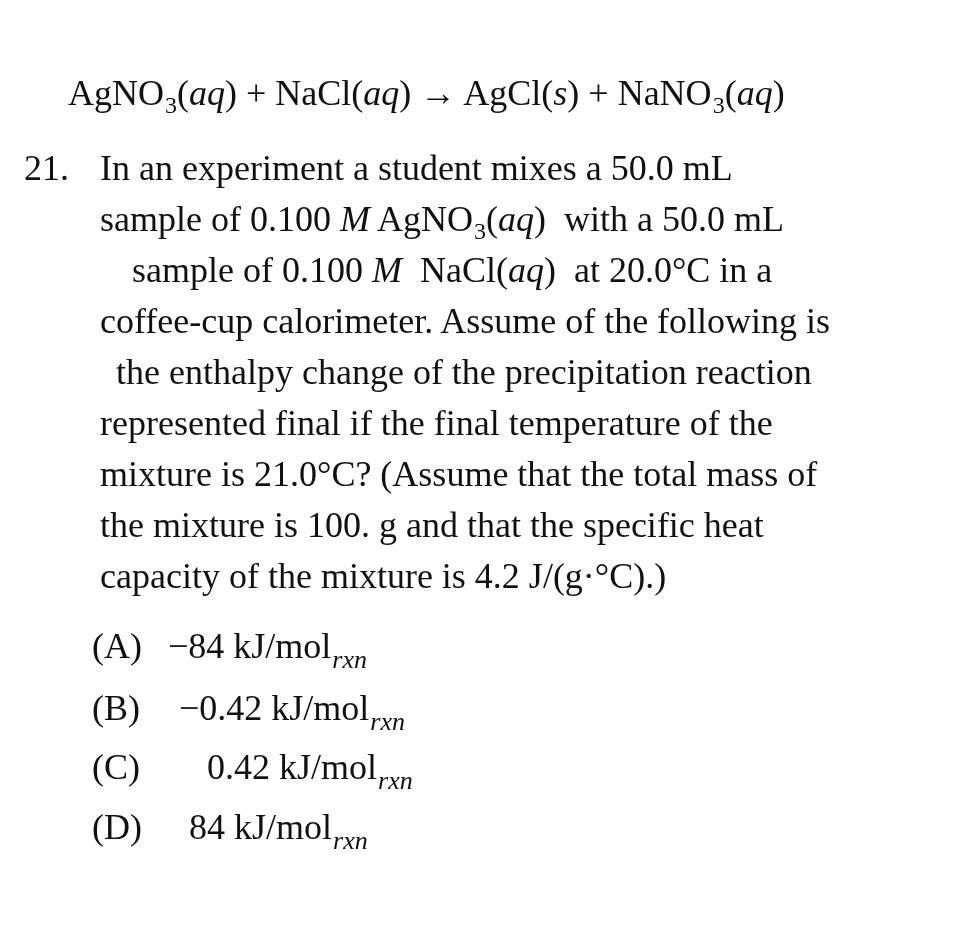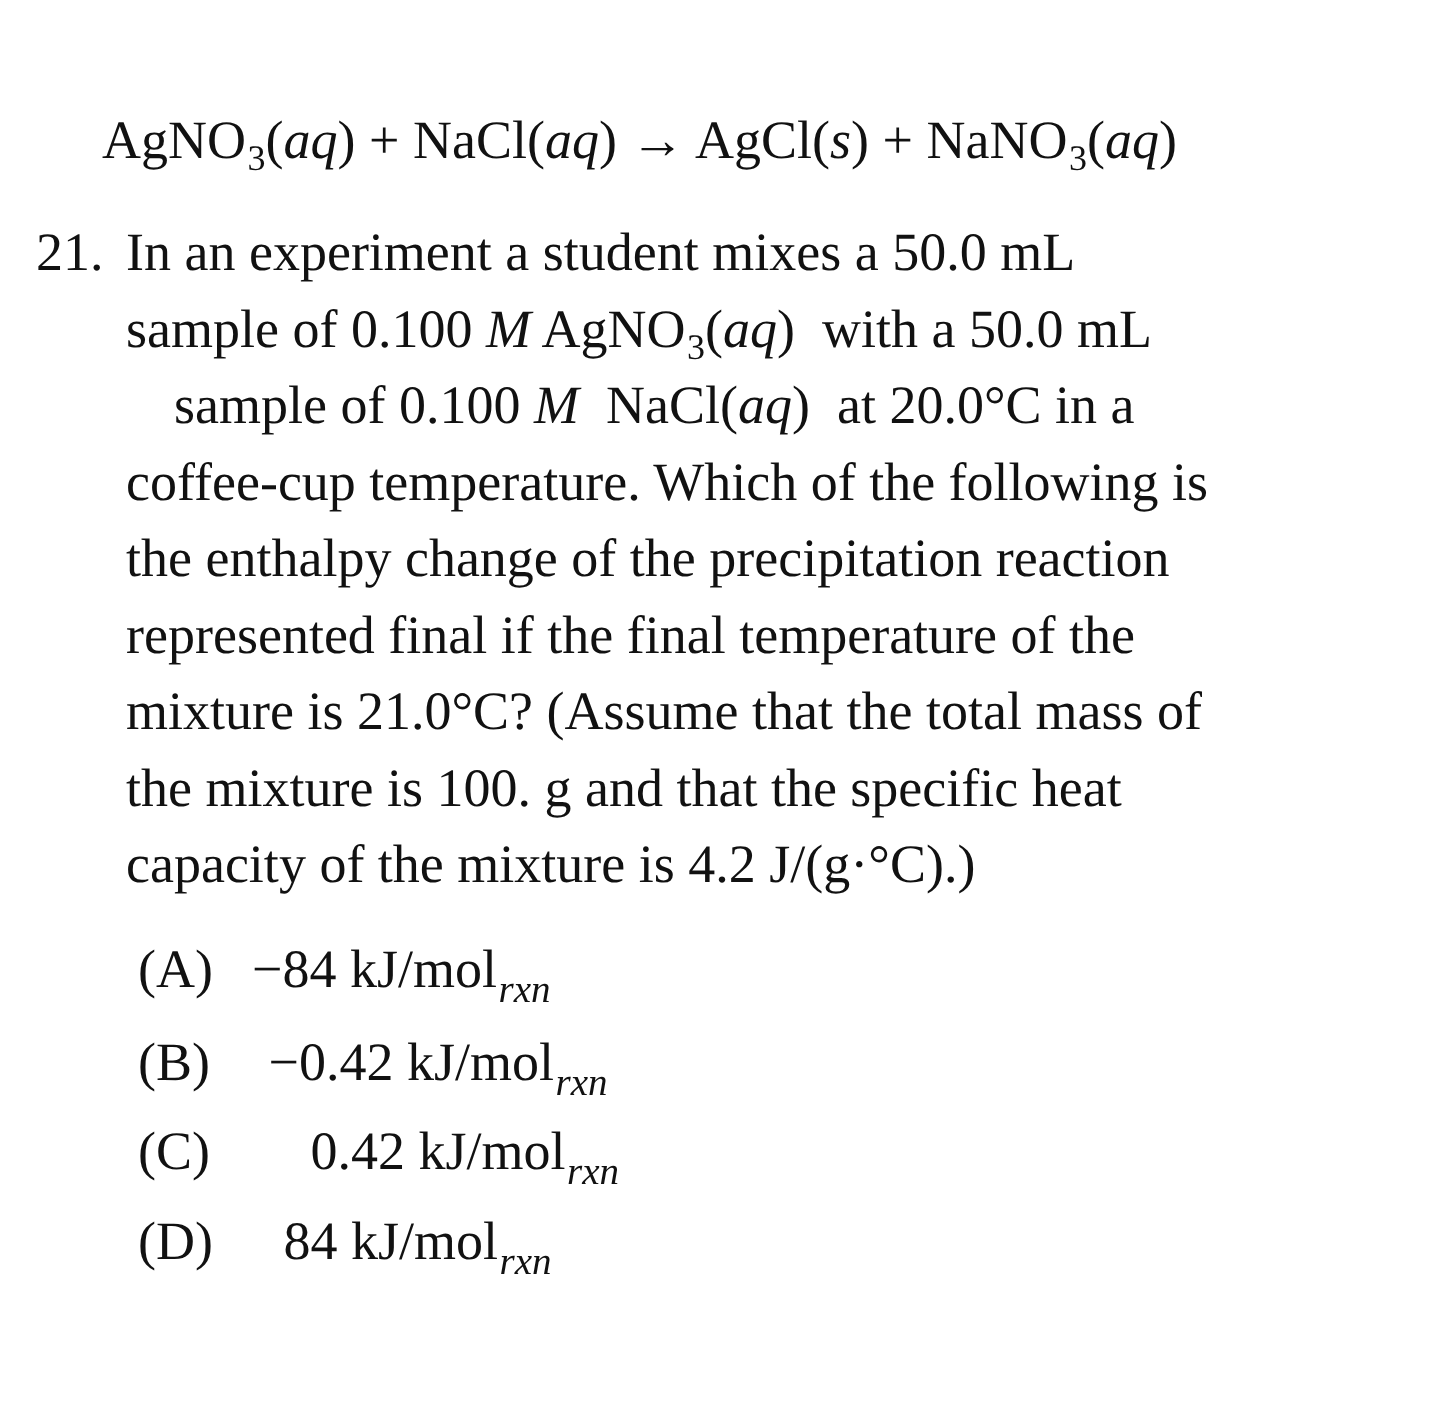--- a/index.html
+++ b/index.html
@@ -30,40 +30,40 @@
     }
     .subit {
       font-size: 26px;
       font-style: italic;
       position: relative;
       top: 10px;
       margin-left: 1px;
     }
     #equation { left: 68px; top: 75px; }
     .qnum { position: absolute; left: 24px; }
-    .qline { left: 84px; text-align: center; }
+    .qline { left: 100px; text-align: center; }
     .choice-label { position: absolute; left: 92px; }
     .choice-val { position: absolute; }
   </style>
 </head>
 <body>
 
 <div class="line" id="equation">
   <span><span>AgNO</span><span class="sub">3</span><span>(</span><span class="it">aq</span><span>)</span></span><span style="white-space:pre"> + </span><span><span>NaCl(</span><span class="it">aq</span><span>)</span></span><span style="white-space:pre"> → </span><span><span>AgCl(</span><span class="it">s</span><span>)</span></span><span style="white-space:pre"> + </span><span><span>NaNO</span><span class="sub">3</span><span>(</span><span class="it">aq</span><span>)</span></span>
 </div>
 
 <div>
   <div class="line" style="top:150px; left:0;">
     <span class="qnum">21.</span>
   </div>
   <div class="line qline" style="top:150px;">In an experiment a student mixes a 50.0 mL</div>
   <div class="line qline" style="top:201px; white-space:pre;"><span>sample of 0.100 </span><span class="it">M</span><span> AgNO</span><span class="sub">3</span><span>(</span><span class="it">aq</span><span>)  with a 50.0 mL</span></div>
   <div class="line qline" style="top:252px; white-space:pre;margin-left:32px;"><span>sample of 0.100 </span><span class="it">M</span><span>  NaCl(</span><span class="it">aq</span><span>)  at 20.0°C in a</span></div>
-  <div class="line qline" style="top:303px;">coffee-cup temperature. Which of the following is</div>
-  <div class="line qline" style="top:354px;">the enthalpy change of the precipitation reaction</div>
+  <div class="line qline" style="top:303px;">coffee-cup calorimeter. Assume of the following is</div>
+  <div class="line qline" style="top:354px;margin-left:16px;">the enthalpy change of the precipitation reaction</div>
   <div class="line qline" style="top:405px;">represented final if the final temperature of the</div>
   <div class="line qline" style="top:456px;">mixture is 21.0°C? (Assume that the total mass of</div>
   <div class="line qline" style="top:507px;">the mixture is 100. g and that the specific heat</div>
   <div class="line qline" style="top:558px;">capacity of the mixture is 4.2 J/(g·°C).)</div>
 </div>
 
 <div>
   <div class="line" style="top:628px; left:0; width:954px;">
     <span class="choice-label">(A)</span>
     <span class="choice-val" style="left:168px;"><span>−84 kJ/mol</span><span class="subit">rxn</span></span>

